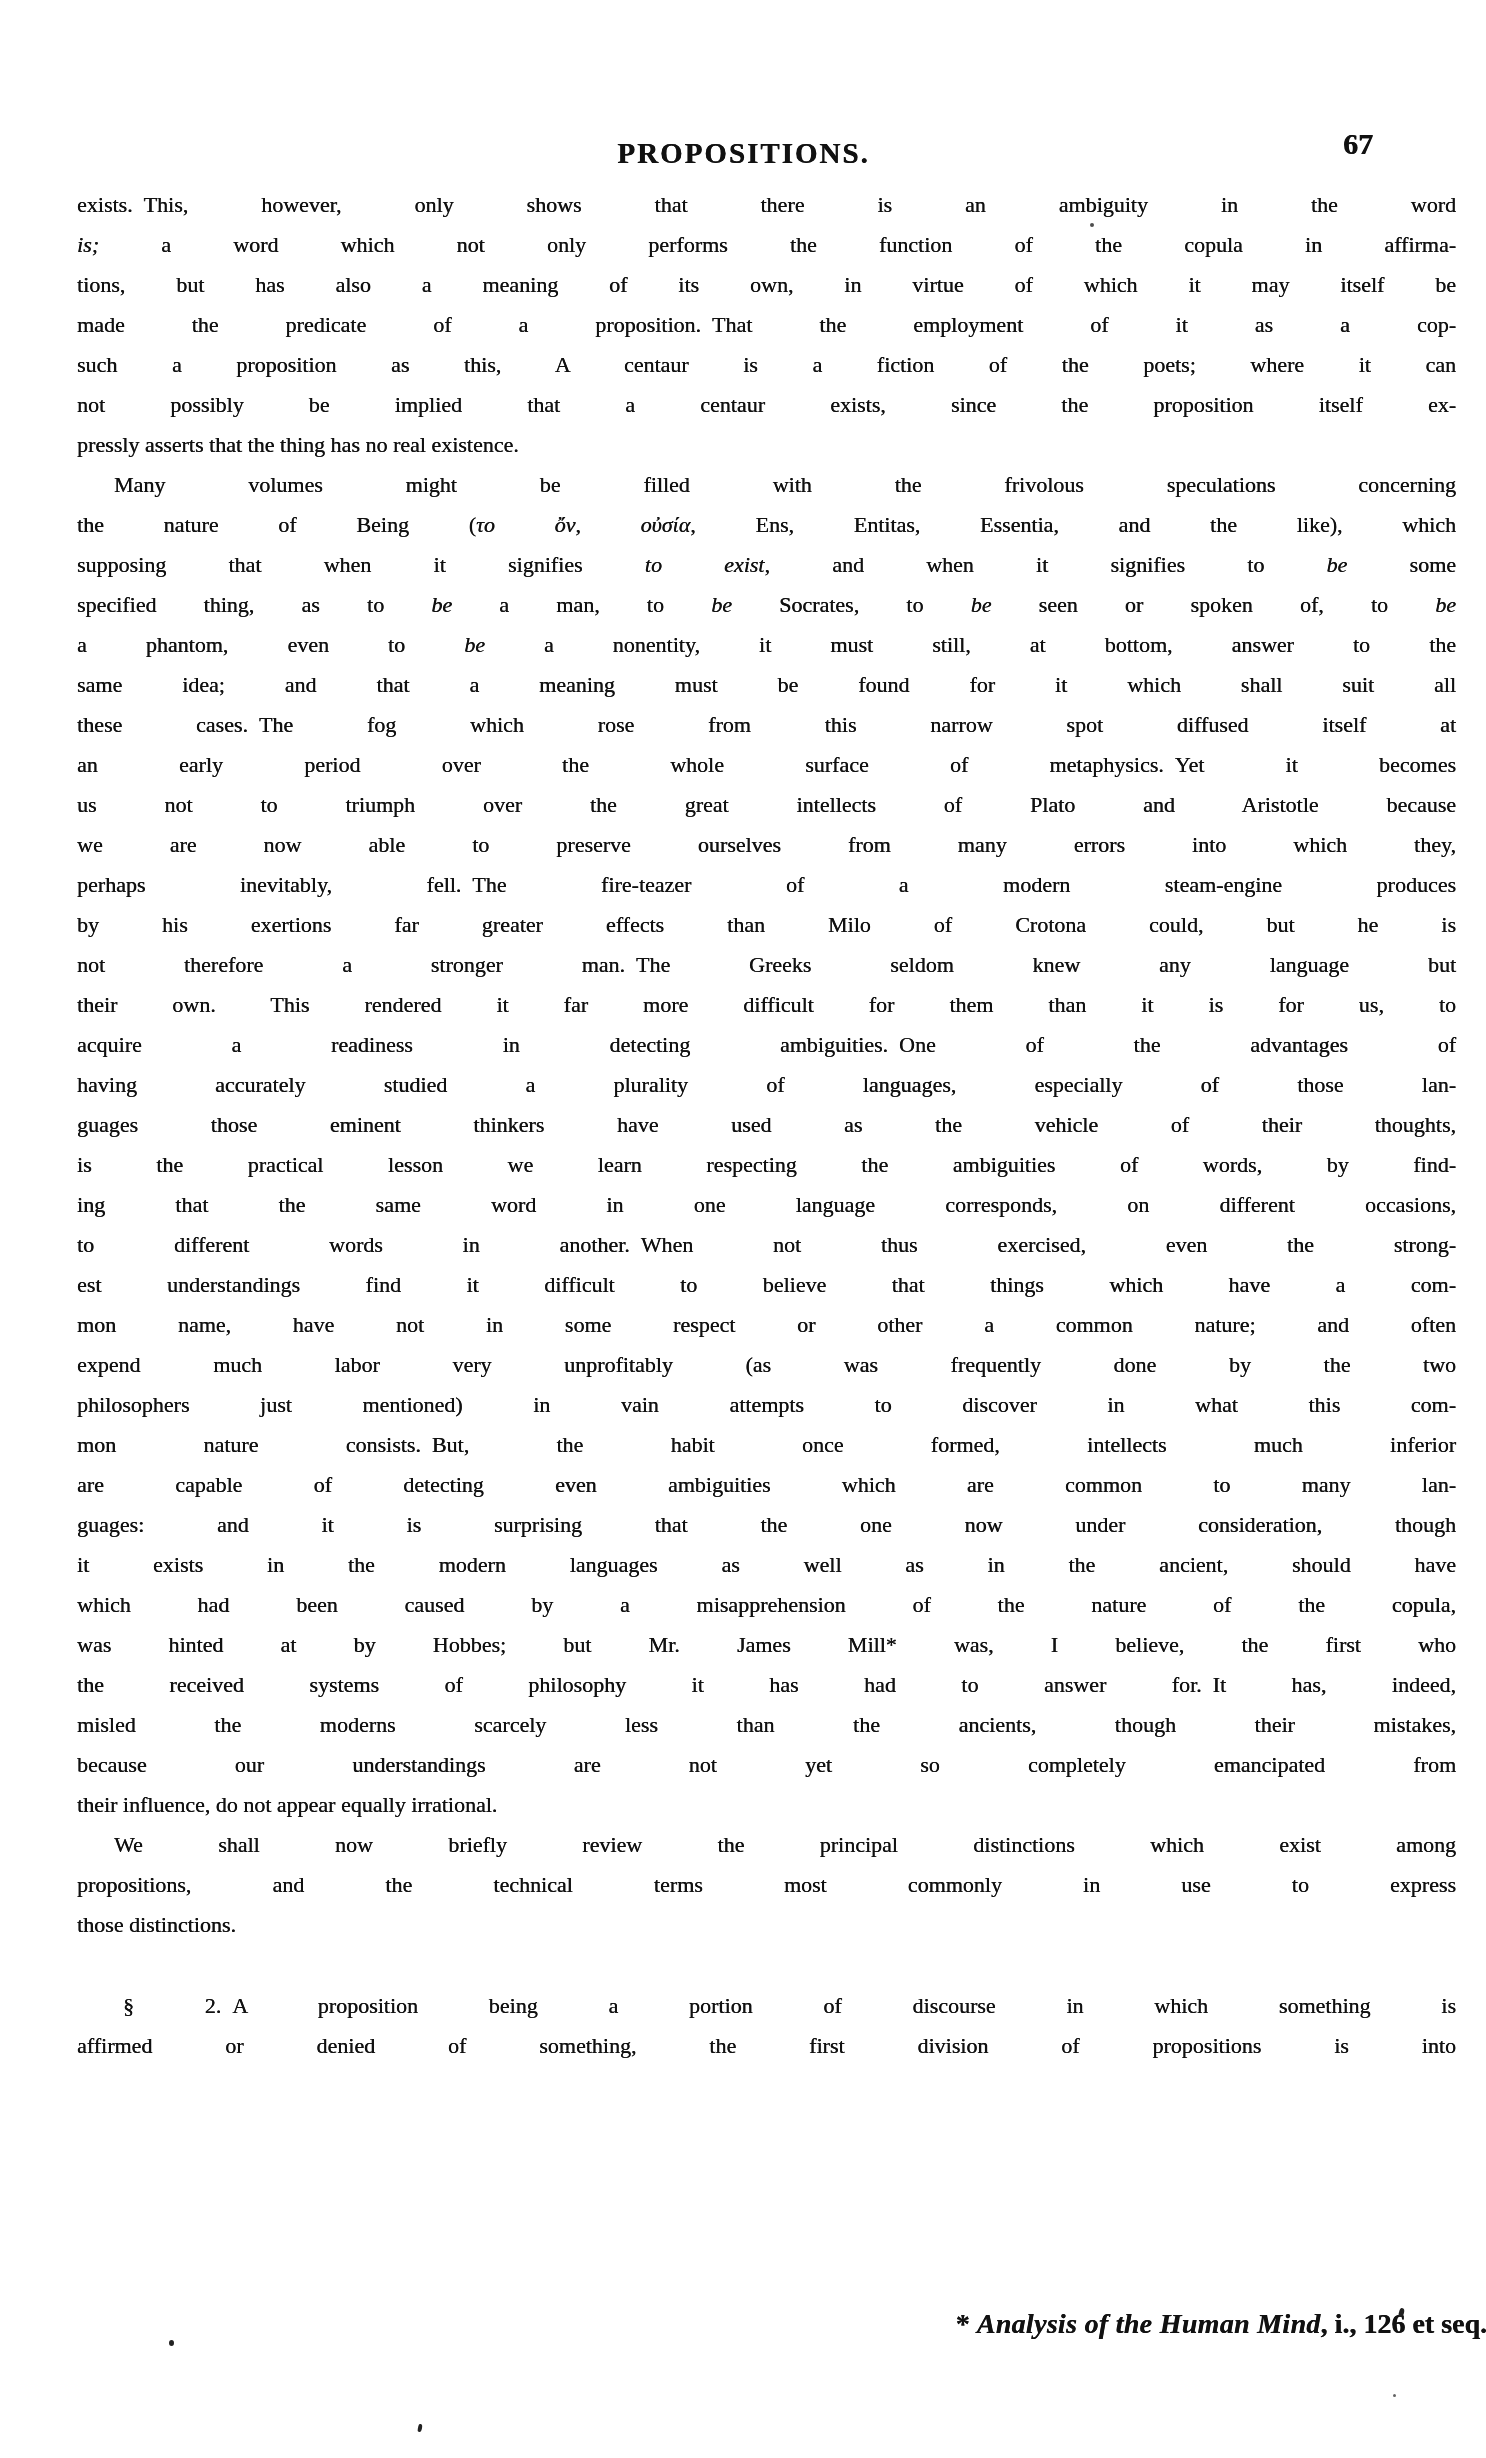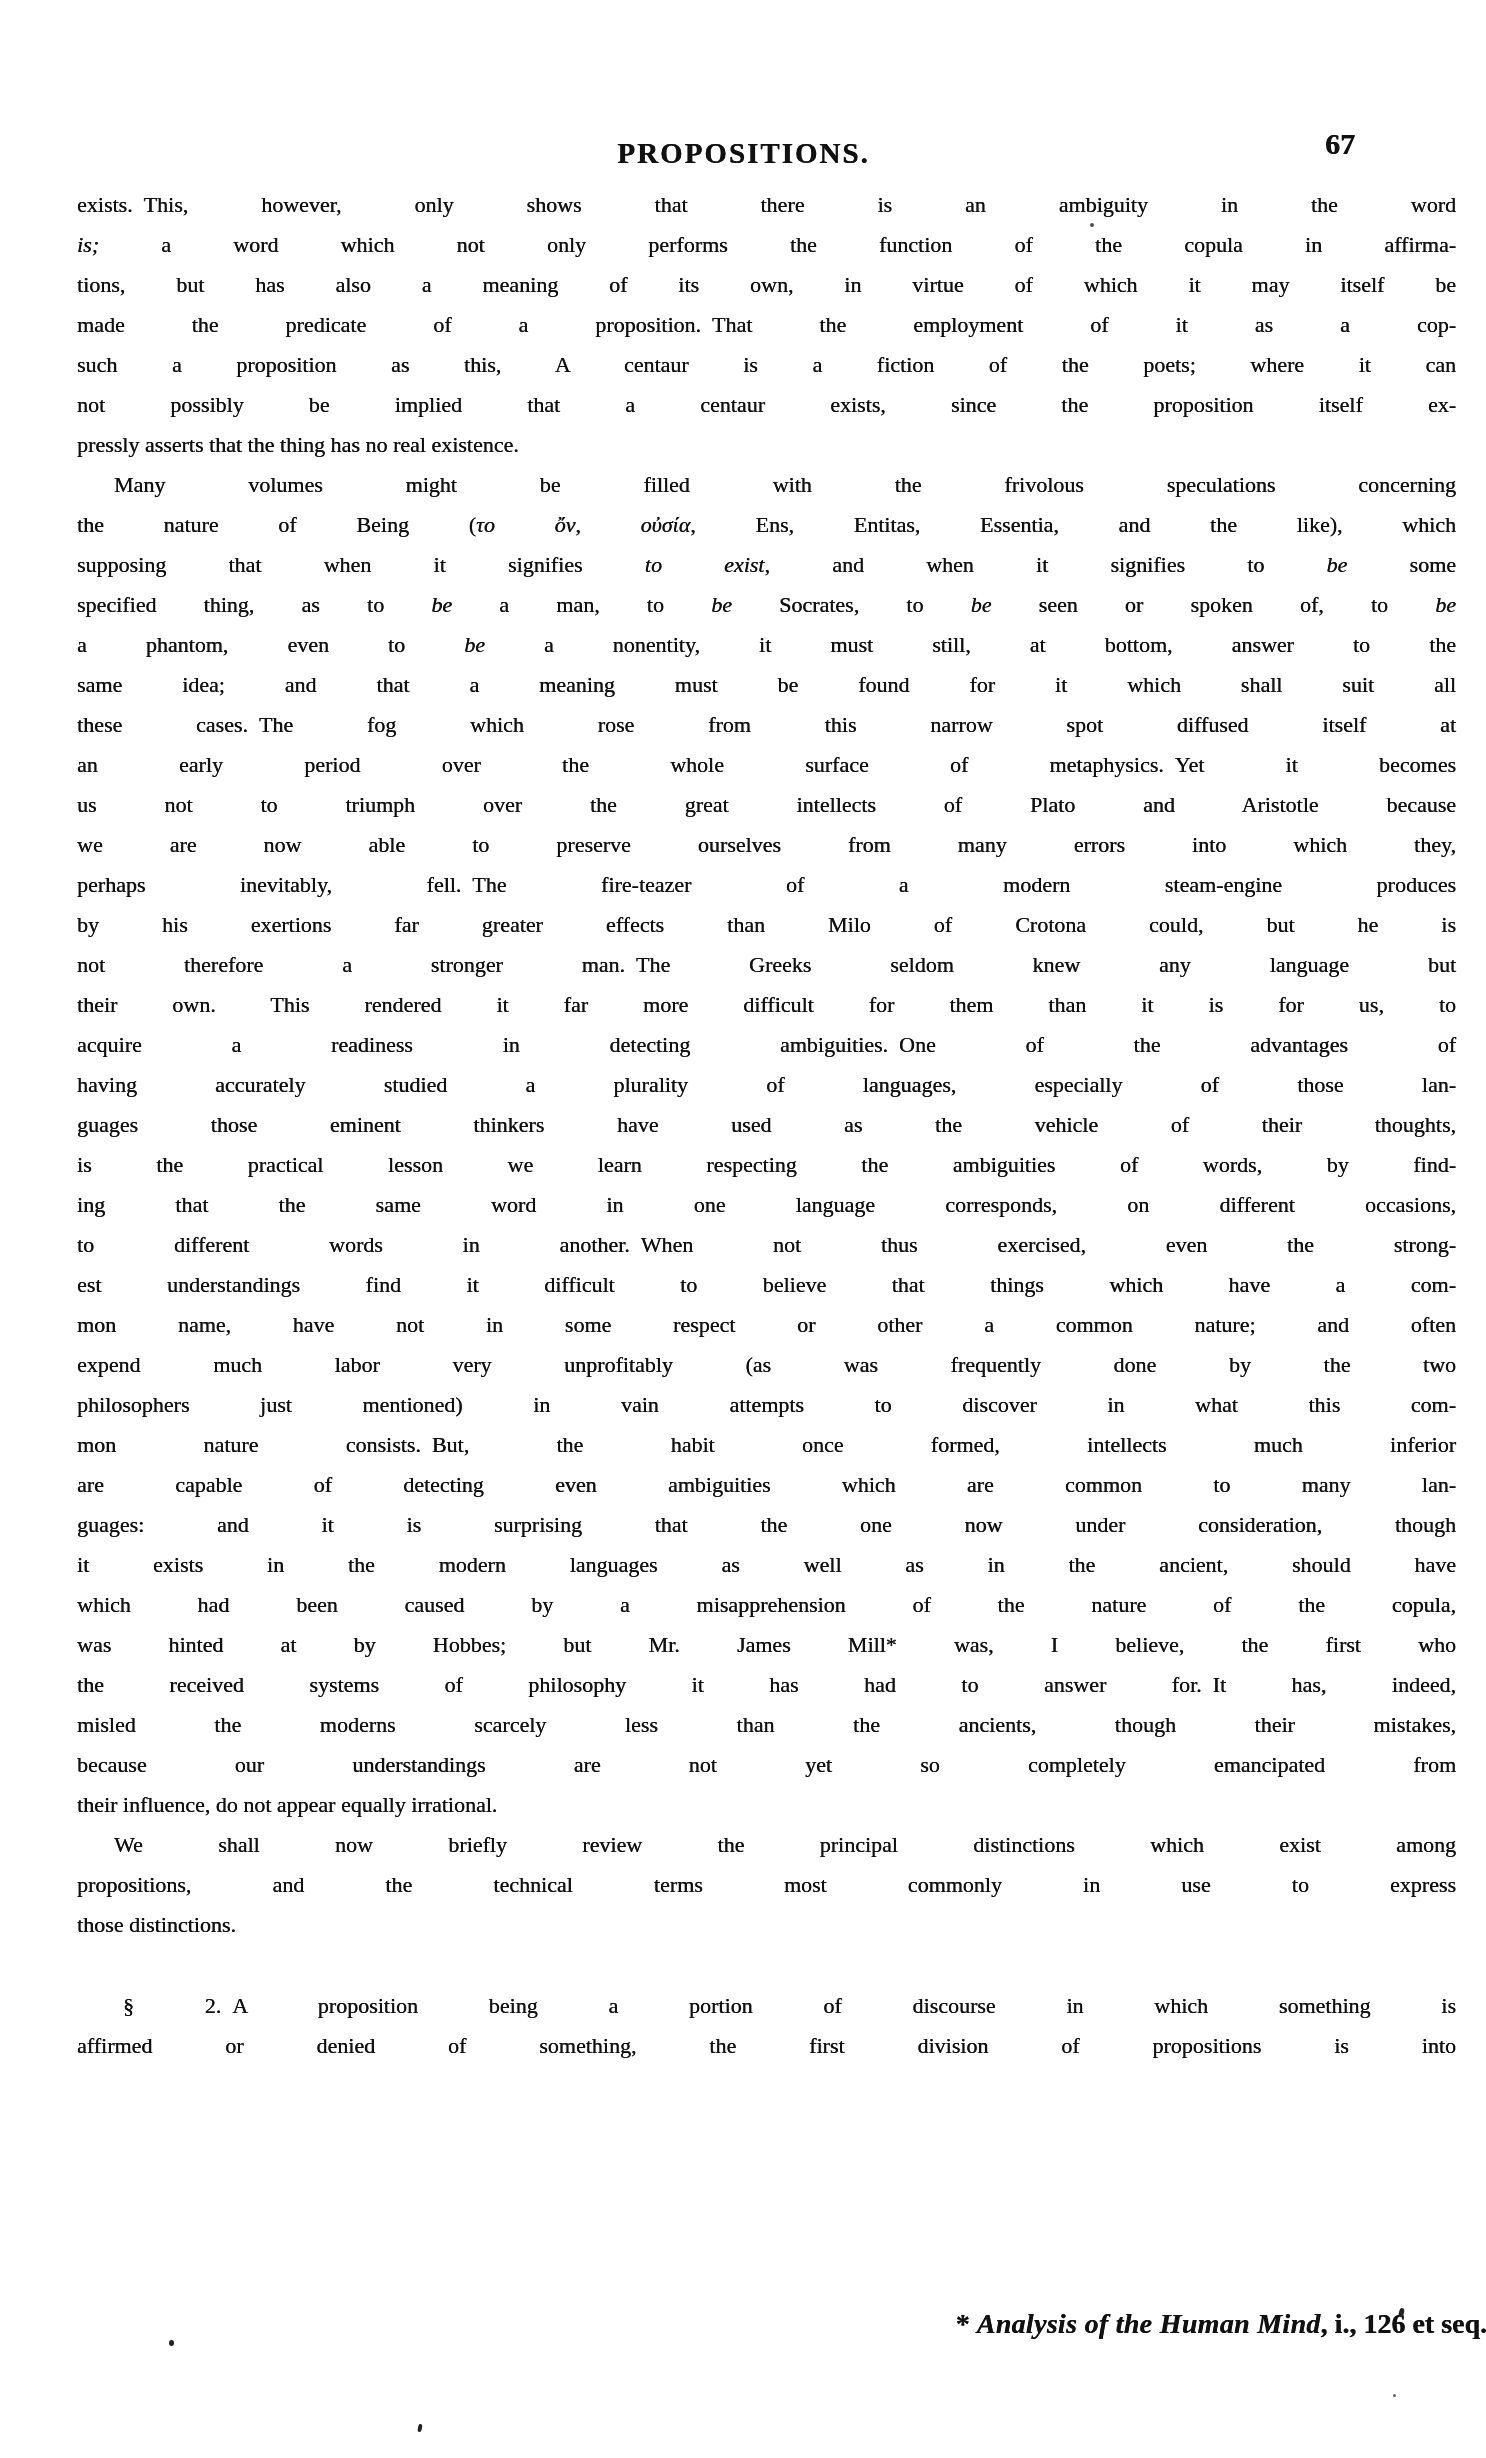--- a/index.html
+++ b/index.html
@@ -12,21 +12,21 @@
     color:#111111;
   }
   .running-head{
     position:absolute;top:125px;left:0;width:100%;
     text-align:center;
     font-size:29px;font-weight:bold;letter-spacing:2px;
     text-shadow:0.4px 0 currentColor;
     margin-top:12px;
   }
   .page-number{
-    position:absolute;top:127px;right:132px;
+    position:absolute;top:127px;right:114px;
     font-size:30px;font-weight:bold;
     text-shadow:0.4px 0 currentColor;
   }
   .body-text{
     position:absolute;left:77px;top:185px;width:1379px;
     font-size:22px;line-height:40px;
     text-shadow:0.3px 0 currentColor;
   }
   .para{margin:0;}
   .para.gap{margin-top:41px;}

